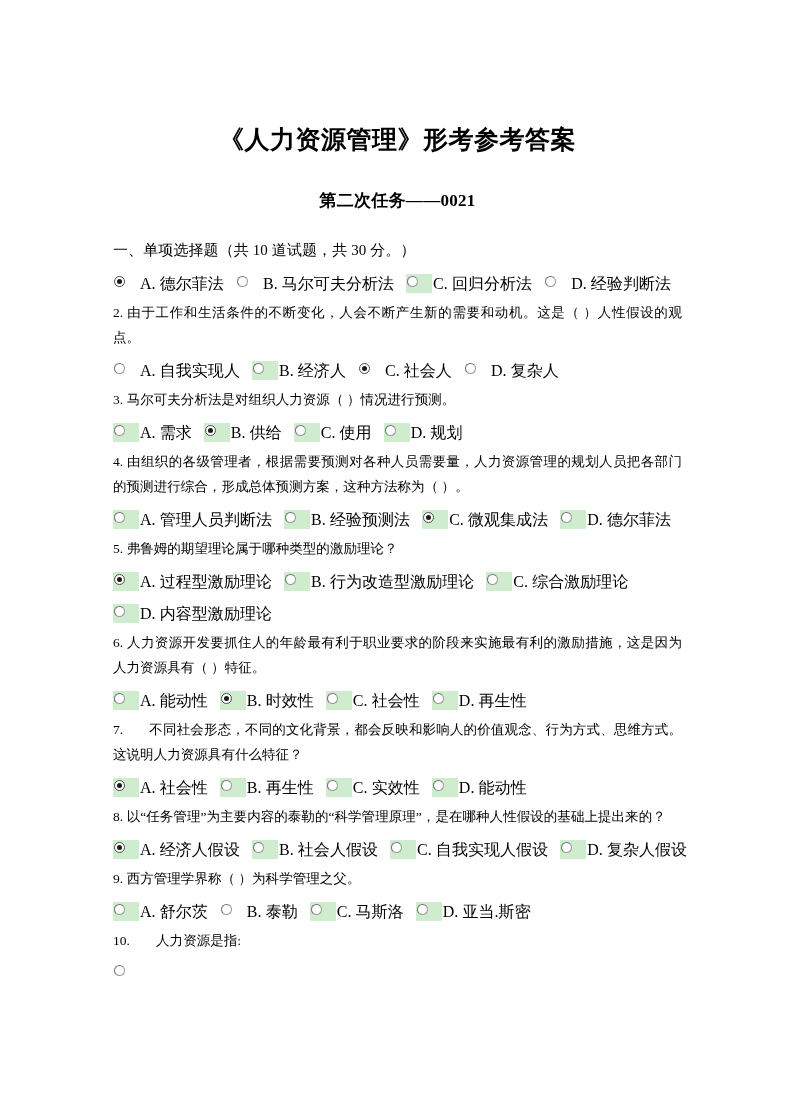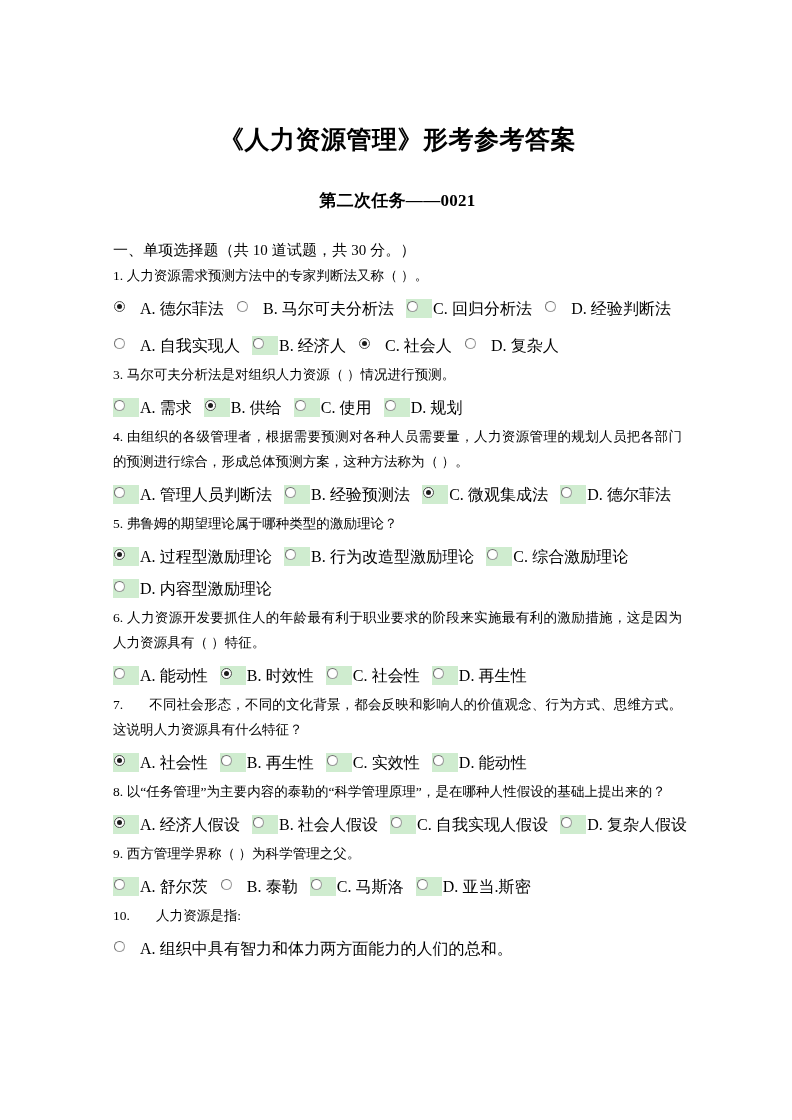--- a/index.html
+++ b/index.html
@@ -126,24 +126,24 @@
 <div class="page">
 
   <div class="doc-title">《人力资源管理》形考参考答案</div>
 
   <div class="doc-subtitle">第二次任务——0021</div>
 
   <div class="section-heading">一、单项选择题（共 10 道试题，共 30 分。）</div>
 
   <div id="questions-container">
       <div class="question">
-        <div class="q-text"><span>1.</span> <span>人力资源需求预测方法中的专家判断法又称（  ）。</span></div>
         <div class="options"><span class="opt"><span class="radio-wrap"><span class="radio checked"></span></span><span class="opt-label">A. 德尔菲法</span></span><span class="opt"><span class="radio-wrap"><span class="radio"></span></span><span class="opt-label">B. 马尔可夫分析法</span></span><span class="opt"><span class="radio-wrap hl"><span class="radio"></span></span><span class="opt-label">C. 回归分析法</span></span><span class="opt"><span class="radio-wrap"><span class="radio"></span></span><span class="opt-label">D. 经验判断法</span></span></div>
       </div>
       <div class="question">
+        <div class="q-text"><span>2.</span> <span>由于工作和生活条件的不断变化，人会不断产生新的需要和动机。这是（   ）人性假设的观点。</span></div>
         <div class="options"><span class="opt"><span class="radio-wrap"><span class="radio"></span></span><span class="opt-label">A. 自我实现人</span></span><span class="opt"><span class="radio-wrap hl"><span class="radio"></span></span><span class="opt-label">B. 经济人</span></span><span class="opt"><span class="radio-wrap"><span class="radio checked"></span></span><span class="opt-label">C. 社会人</span></span><span class="opt"><span class="radio-wrap"><span class="radio"></span></span><span class="opt-label">D. 复杂人</span></span></div>
       </div>
       <div class="question">
         <div class="q-text"><span>3.</span> <span>马尔可夫分析法是对组织人力资源（  ）情况进行预测。</span></div>
         <div class="options"><span class="opt"><span class="radio-wrap hl"><span class="radio"></span></span><span class="opt-label">A. 需求</span></span><span class="opt"><span class="radio-wrap hl"><span class="radio checked"></span></span><span class="opt-label">B. 供给</span></span><span class="opt"><span class="radio-wrap hl"><span class="radio"></span></span><span class="opt-label">C. 使用</span></span><span class="opt"><span class="radio-wrap hl"><span class="radio"></span></span><span class="opt-label">D. 规划</span></span></div>
       </div>
       <div class="question">
         <div class="q-text"><span>4.</span> <span>由组织的各级管理者，根据需要预测对各种人员需要量，人力资源管理的规划人员把各部门的预测进行综合，形成总体预测方案，这种方法称为（  ）。</span></div>
         <div class="options"><span class="opt"><span class="radio-wrap hl"><span class="radio"></span></span><span class="opt-label">A. 管理人员判断法</span></span><span class="opt"><span class="radio-wrap hl"><span class="radio"></span></span><span class="opt-label">B. 经验预测法</span></span><span class="opt"><span class="radio-wrap hl"><span class="radio checked"></span></span><span class="opt-label">C. 微观集成法</span></span><span class="opt"><span class="radio-wrap hl"><span class="radio"></span></span><span class="opt-label">D. 德尔菲法</span></span></div>
       </div>
@@ -162,17 +162,17 @@
       <div class="question">
         <div class="q-text"><span>8.</span> <span>以“任务管理”为主要内容的泰勒的“科学管理原理”，是在哪种人性假设的基础上提出来的？</span></div>
         <div class="options"><span class="opt"><span class="radio-wrap hl"><span class="radio checked"></span></span><span class="opt-label">A. 经济人假设</span></span><span class="opt"><span class="radio-wrap hl"><span class="radio"></span></span><span class="opt-label">B. 社会人假设</span></span><span class="opt"><span class="radio-wrap hl"><span class="radio"></span></span><span class="opt-label">C. 自我实现人假设</span></span><span class="opt"><span class="radio-wrap hl"><span class="radio"></span></span><span class="opt-label">D. 复杂人假设</span></span></div>
       </div>
       <div class="question">
         <div class="q-text"><span>9.</span> <span>西方管理学界称（  ）为科学管理之父。</span></div>
         <div class="options"><span class="opt"><span class="radio-wrap hl"><span class="radio"></span></span><span class="opt-label">A. 舒尔茨</span></span><span class="opt"><span class="radio-wrap"><span class="radio"></span></span><span class="opt-label">B. 泰勒</span></span><span class="opt"><span class="radio-wrap hl"><span class="radio"></span></span><span class="opt-label">C. 马斯洛</span></span><span class="opt"><span class="radio-wrap hl"><span class="radio"></span></span><span class="opt-label">D. 亚当.斯密</span></span></div>
       </div>
       <div class="question">
         <div class="q-text"><span>10.</span><span class="q-indent"></span><span>人力资源是指:</span></div>
-        <div class="options"><span class="opt"><span class="radio-wrap"><span class="radio"></span></span><span class="opt-label">A. 组织中具有智力和体力两方面能力的人们的总和。</span></span></div>
+        <div class="options"><span class="opt"><span class="radio-wrap"><span class="radio"></span></span></span></div>
       </div>
     </div>
 
 </div>
 
 </body></html>

